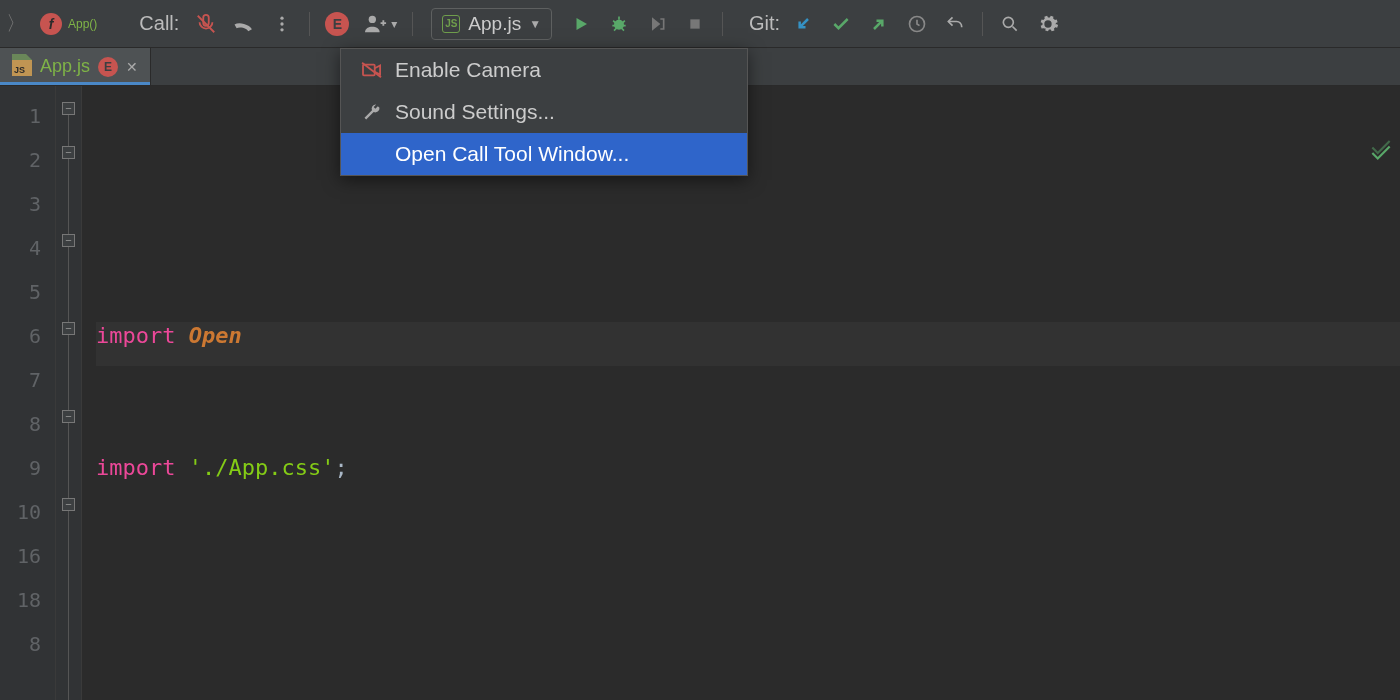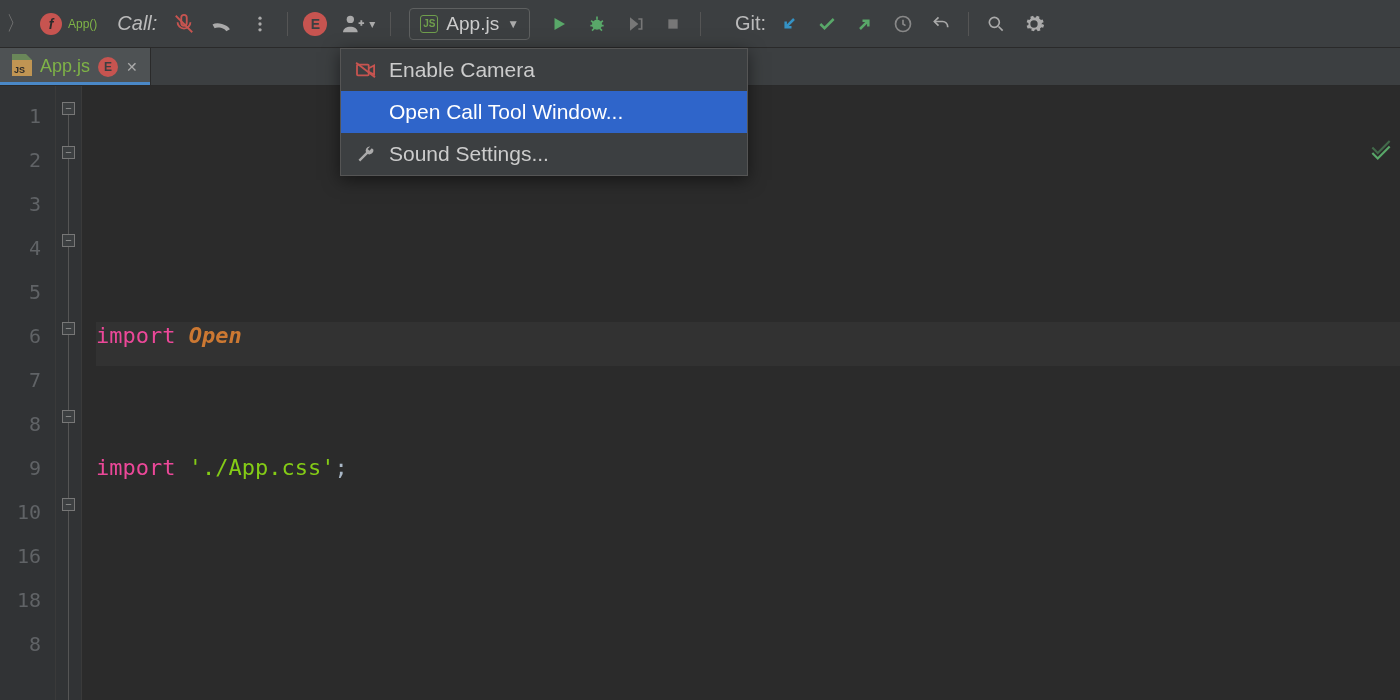--- a/index.html
+++ b/index.html
@@ -26,21 +26,21 @@
   display: flex; align-items: center; gap: 6px;
   padding: 2px 8px; border-radius: 4px;
 }
 .crumb-chip .fn-icon {
   width: 22px; height: 22px; border-radius: 50%;
   background: #c75450; color: #2b2b2b;
   display: flex; align-items: center; justify-content: center;
   font-weight: bold; font-size: 14px; font-style: italic;
 }
 .crumb-chip .fn-label { color: #7fb347; font-size: 12px; }
-.tb-label { color: #bbb; font-size: 20px; margin: 0 6px 0 8px; font-style: italic; }
+.tb-label { color: #bbb; font-size: 20px; margin: 0 6px 0 30px; }
 .tb-btn {
   width: 34px; height: 34px; display: flex; align-items: center; justify-content: center;
   border-radius: 3px; cursor: pointer;
 }
 .avatar-e {
   width: 24px; height: 24px; border-radius: 50%;
   background: #c75450; color: #3c3f41;
   display: flex; align-items: center; justify-content: center;
   font-weight: bold; font-size: 14px;
 }
@@ -49,21 +49,21 @@
   border: 1px solid #5e6060; border-radius: 4px;
   padding: 4px 10px; margin: 0 8px; height: 32px;
 }
 .run-config .node-icon {
   width: 18px; height: 18px; border: 1.5px solid #6f9e4c; border-radius: 3px;
   display: flex; align-items: center; justify-content: center;
   color: #6f9e4c; font-size: 10px; font-weight: bold;
 }
 .run-config .cfg-label { color: #ccc; font-size: 19px; }
 .chev { color: #aaa; font-size: 12px; }
-.git-label { color: #bbb; font-size: 20px; margin-left: 24px; margin-right: 2px; }
+.git-label { color: #bbb; font-size: 20px; margin-left: 16px; margin-right: 2px; }
 
 .tabbar {
   height: 38px; background: #3c3f41; display: flex; align-items: stretch;
   border-bottom: 1px solid #2a2a2a;
 }
 .file-tab {
   display: flex; align-items: center; gap: 8px;
   padding: 0 12px; background: #4e5254;
   border-right: 1px solid #2a2a2a;
   position: relative;
@@ -125,21 +125,21 @@
   position: absolute; right: 4px; top: 54px; width: 28px; height: 28px;
 }
 
 .dropdown {
   position: absolute; top: 48px; left: 340px; width: 408px;
   background: #3c3f41; border: 1px solid #555; box-shadow: 0 4px 16px rgba(0,0,0,.5);
   z-index: 50;
 }
 .dropdown .menu-item {
   display: flex; align-items: center; gap: 12px;
-  height: 42px; padding: 0 14px; font-size: 21px; color: #ccc;
+  height: 42px; padding: 0 20px; font-size: 21px; color: #ccc;
   cursor: pointer;
 }
 .dropdown .menu-item.sel { background: #2f65ca; color: #fff; }
 .menu-icon { width: 22px; display: flex; justify-content: center; color: #aaa; }
 
 svg { display: block; }
 </style>
 </head>
 <body>
 
@@ -329,25 +329,25 @@
   <div class="menu-item">
     <span class="menu-icon">
       <svg width="22" height="18" viewBox="0 0 24 20" fill="none" stroke="#c75450" stroke-width="2">
           <rect x="2" y="4" width="13" height="12" rx="1"></rect>
           <path d="M15 8l6-3v10l-6-3"></path>
           <line x1="1" y1="2" x2="22" y2="18"></line>
         </svg>
     </span>
     <span>Enable Camera</span>
   </div>
-  <div class="menu-item sel">
-    <span class="menu-icon"></span>
-    <span>Open Call Tool Window...</span>
-  </div>
   <div class="menu-item">
     <span class="menu-icon">
       <svg width="20" height="20" viewBox="0 0 24 24" fill="#aaa">
           <path d="M21 7a5 5 0 01-7 5L5 21l-2-2 9-9a5 5 0 015-7l-3 3 2 2 3-3z"></path>
         </svg>
     </span>
     <span>Sound Settings...</span>
   </div>
+  <div class="menu-item sel">
+    <span class="menu-icon"></span>
+    <span>Open Call Tool Window...</span>
+  </div>
 </div>
 
 </body></html>

